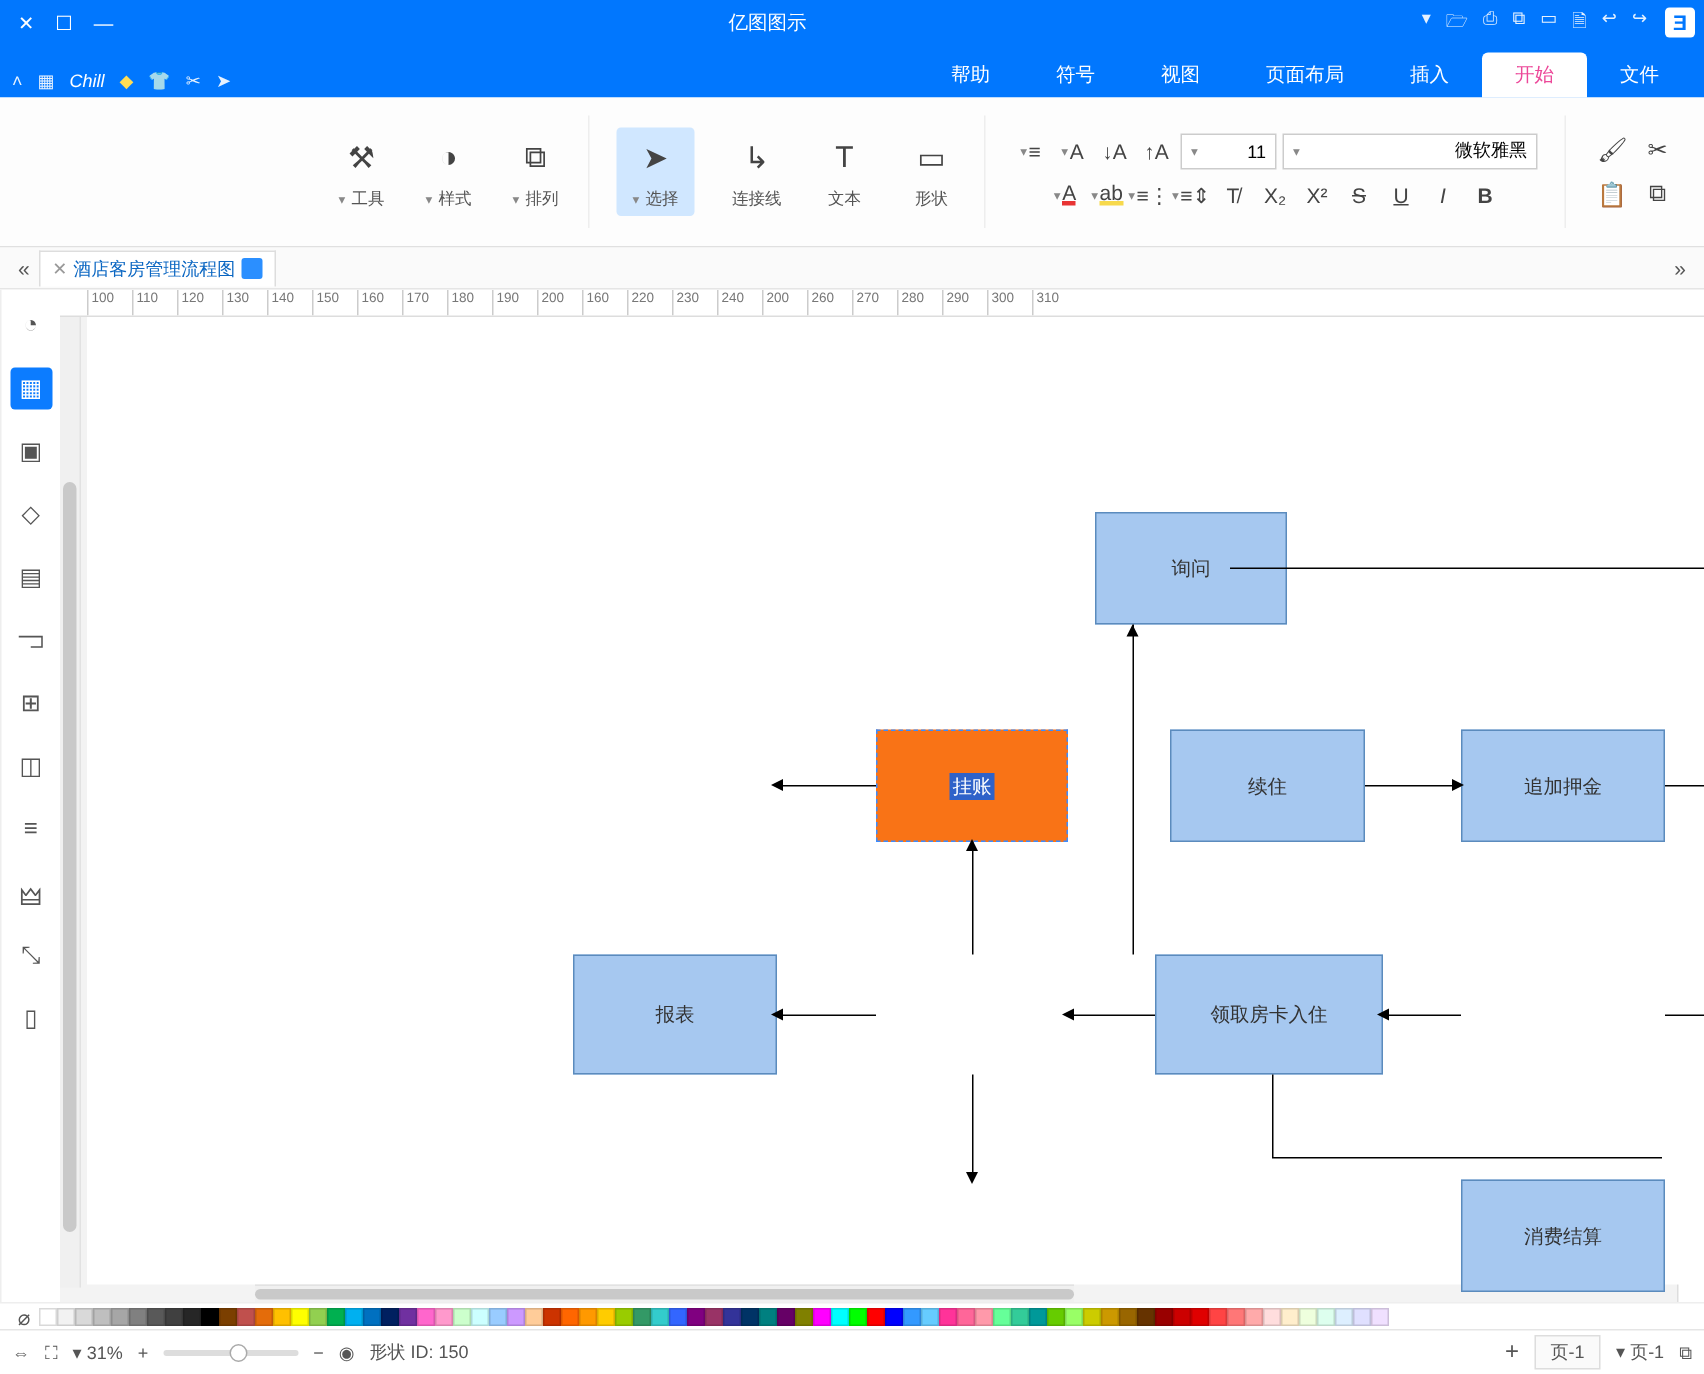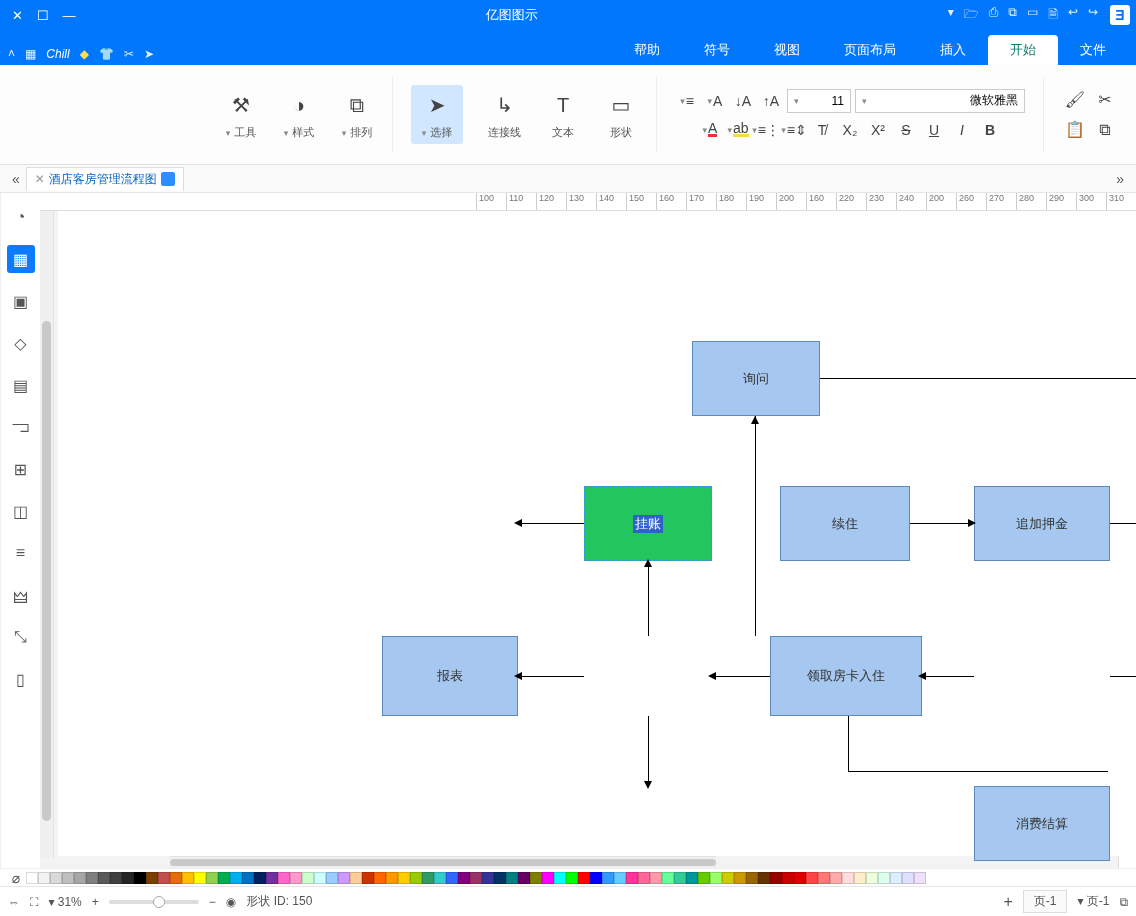--- a/index.html
+++ b/index.html
@@ -9,21 +9,21 @@
 .titlebar { height: 30px; background: #0177fe; display: flex; align-items: center; color: #fff; font-size: 12px; padding: 0 6px; }
 .titlebar .logo { width: 20px; height: 20px; background: #fff; color: #0177fe; border-radius: 3px; display: flex; align-items: center; justify-content: center; font-weight: bold; font-size: 14px; margin-inline-end: 6px; }
 .titlebar .qk { display: flex; gap: 10px; padding: 0 6px; }
 .titlebar .qk span { cursor: pointer; opacity: .9; }
 .titlebar .title-center { flex: 1; text-align: center; font-size: 13px; }
 .titlebar .win-ctrl { display: flex; gap: 14px; padding: 0 6px; font-size: 13px; }
 
 
 .menubar { height: 35px; background: #0177fe; display: flex; align-items: flex-end; color: #fff; font-size: 13px; padding: 0 8px; gap: 0; }
 .menu-tab { padding: 6px 22px; cursor: pointer; }
-.menu-tab.active { background: #fff; color: #0f766e; border-radius: 4px 4px 0 0; }
+.menu-tab.active { background: #fff; color: #ec4899; border-radius: 4px 4px 0 0; }
 .menu-right { margin-inline-start: auto; display: flex; align-items: center; gap: 10px; padding-bottom: 4px; font-size: 12px; }
 .menu-right .ico { opacity: .9; }
 .diamond { color: #ffdd55; }
 .chill { font-style: italic; }
 
 
 .ribbon { height: 100px; background: #fdfdfd; border-bottom: 1px solid #e0e0e0; display: flex; flex-direction: row; padding: 6px 10px; gap: 8px; }
 .r-group { display: flex; flex-direction: column; align-items: center; justify-content: center; padding: 0 8px; gap: 2px; border-left: 0; position: relative; }
 .r-row { display: flex; gap: 4px; align-items: center; }
 .r-col { display: flex; flex-direction: column; gap: 4px; align-items: center; }
@@ -45,33 +45,33 @@
 .doc-tab { display: flex; align-items: center; gap: 4px; padding: 3px 8px; background: #fff; border: 1px solid #ddd; border-bottom: none; color: #0a66c2; cursor: pointer; }
 .doc-tab .tab-ico { width: 14px; height: 14px; background: #2b8fff; border-radius: 2px; display: inline-block; }
 .doc-tab .close { color: #999; font-size: 12px; }
 
 
 .main { flex: 1; display: flex; flex-direction: row; overflow: hidden; }
 .left-rail { width: 40px; background: #fff; border-inline-end: 1px solid #eee; display: flex; flex-direction: column; align-items: center; padding-top: 10px; gap: 14px; }
 .left-rail .rail-btn { width: 28px; height: 28px; display: flex; align-items: center; justify-content: center; color: #555; font-size: 16px; cursor: pointer; border-radius: 3px; }
 .left-rail .rail-btn.active { background: #0c7cff; color: #fff; }
 .canvas-wrap { flex: 1; display: flex; flex-direction: column; background: #f3f3f3; position: relative; overflow: hidden; }
-.ruler-h { height: 18px; background: #fff; border-bottom: 1px solid #ddd; position: relative; font-size: 9px; color: #777; overflow: hidden; display: flex; direction: ltr; justify-content: flex-end; }
+.ruler-h { height: 18px; background: #fff; border-bottom: 1px solid #ddd; position: relative; font-size: 9px; color: #777; overflow: hidden; display: flex; direction: ltr; }
 .ruler-h div { width: 30px; flex: 0 0 30px; border-left: 1px solid #ccc; padding-left: 2px; }
 .ruler-v { position: absolute; inset-inline-start: 0; top: 18px; bottom: 0; width: 18px; background: #fff; border-inline-end: 1px solid #ddd; }
 .scroll-v { position: absolute; inset-inline-end: 0; top: 18px; bottom: 10px; width: 14px; background: #f0f0f0; border-inline-start: 1px solid #e2e2e2; }
 .scroll-v .thumb { position: absolute; left: 2px; right: 2px; top: 110px; height: 500px; background: #c9c9c9; border-radius: 6px; }
 .scroll-h { position: absolute; left: 130px; right: 420px; bottom: 0; height: 12px; background: #f0f0f0; border-top: 1px solid #e2e2e2; }
 .scroll-h .thumb { position: absolute; top: 2px; bottom: 2px; left: 0; right: 0; background: #c9c9c9; border-radius: 6px; }
 .page { position: absolute; inset-inline-start: 18px; top: 18px; bottom: 12px; inset-inline-end: 14px; background: #fff; direction: ltr; }
 .canvas-inner { position: absolute; left: -900px; top: 0; width: 2000px; height: 1000px; }
 
 
 .shape { position: absolute; background: #a6c8f0; border: 1px solid #5b8bbd; font-size: 13px; color: #333; display: flex; align-items: center; justify-content: center; text-align: center; padding: 4px; }
-.shape.sel { background: #22c55e; border: 1.5px dashed #3b8cff; }
+.shape.sel { background: #f97316; border: 1.5px dashed #3b8cff; }
 .shape.sel .txt { background: #2f62c9; color: #fff; padding: 0 2px; }
 .arrow { position: absolute; background: #000; }
 .arrow.h { height: 1px; }
 .arrow.v { width: 1px; }
 .arrow-head-left { position: absolute; width: 0; height: 0; border-top: 4px solid transparent; border-bottom: 4px solid transparent; border-right: 8px solid #000; }
 .arrow-head-right { position: absolute; width: 0; height: 0; border-top: 4px solid transparent; border-bottom: 4px solid transparent; border-left: 8px solid #000; }
 .arrow-head-up { position: absolute; width: 0; height: 0; border-left: 4px solid transparent; border-right: 4px solid transparent; border-bottom: 8px solid #000; }
 .arrow-head-down { position: absolute; width: 0; height: 0; border-left: 4px solid transparent; border-right: 4px solid transparent; border-top: 8px solid #000; }
 
 
@@ -272,21 +272,21 @@
         <div>300</div>
         <div>310</div>
       </div>
     <div class="ruler-v"></div>
     <div class="scroll-v">
         <div class="thumb"></div>
       </div>
     <div class="page">
       <div class="canvas-inner">
 
-        <div class="shape" style="left:1534px; top:130px; width:128px; height:75px">询问</div>
+        <div class="shape" style="left:1572px; top:130px; width:128px; height:75px">询问</div>
 
         <div class="shape" style="left:1622px; top:275px; width:130px; height:75px">续住</div>
         <div class="shape" style="left:1816px; top:275px; width:136px; height:75px">追加押金</div>
         <div class="shape sel" style="left:1426px; top:275px; width:128px; height:75px">
             <span class="txt">挂账</span>
           </div>
 
         <div class="shape" style="left:1612px; top:425px; width:152px; height:80px">领取房卡入住</div>
         <div class="shape" style="left:1224px; top:425px; width:136px; height:80px">报表</div>
 

